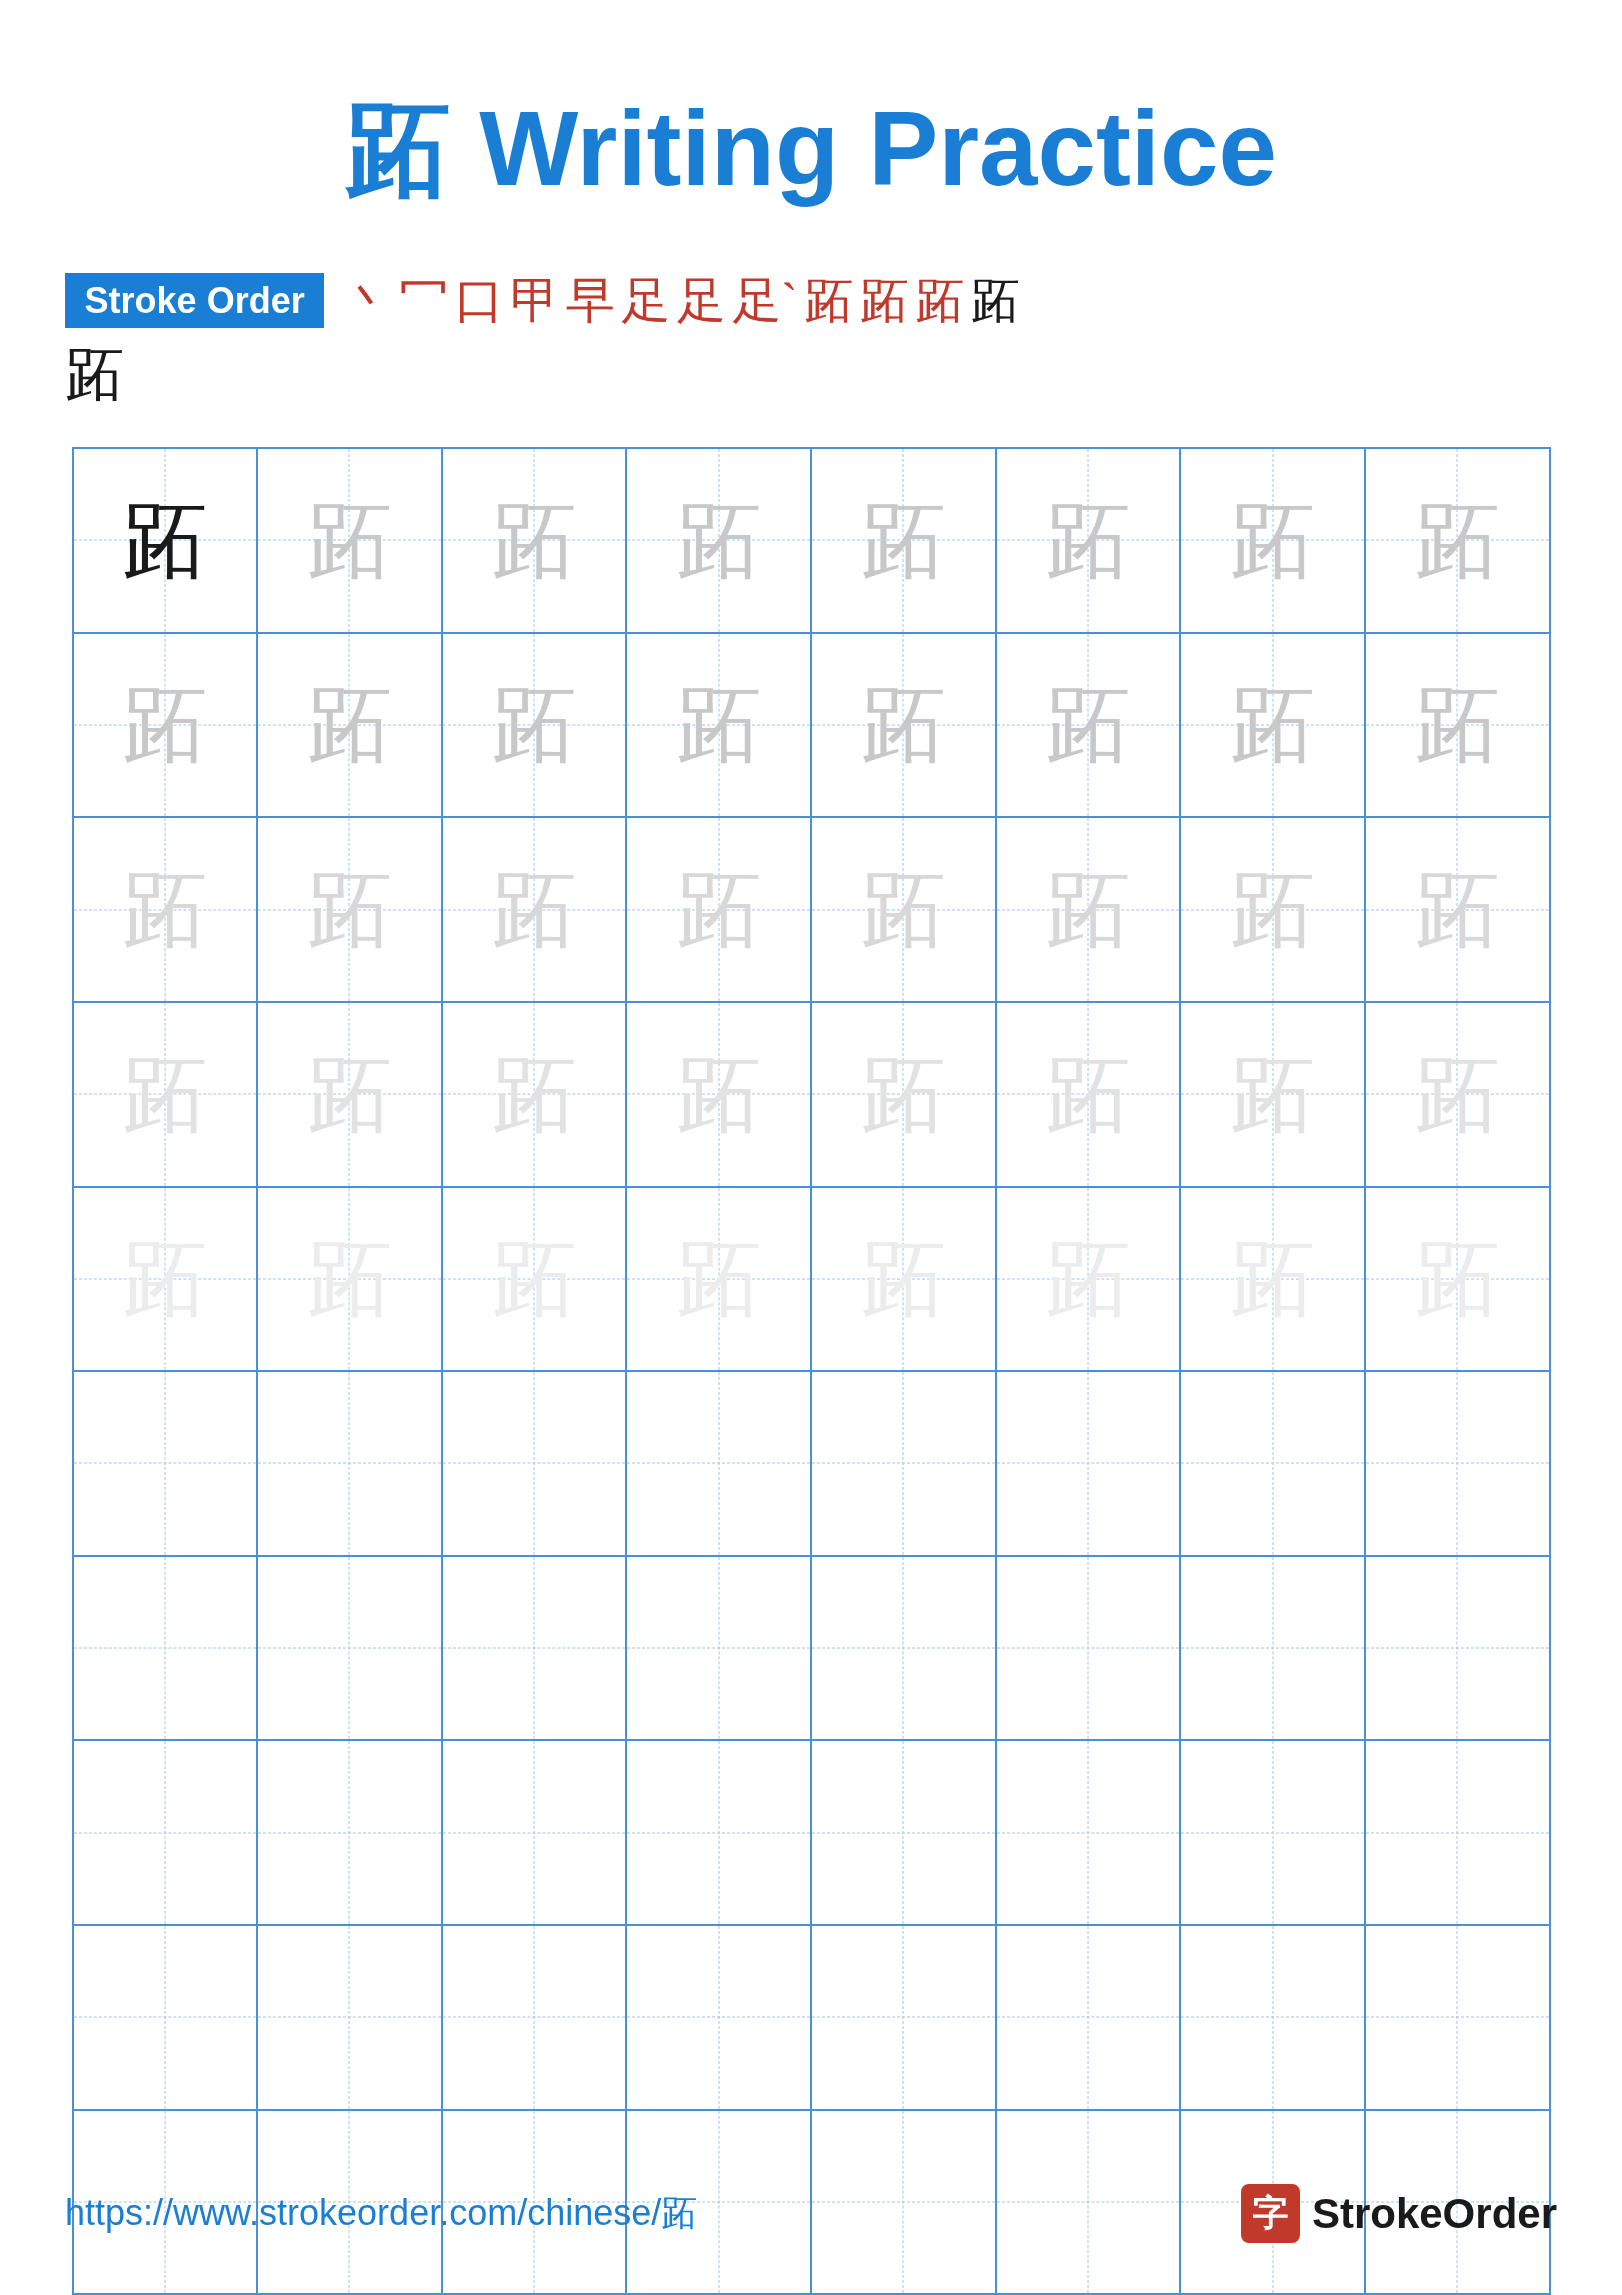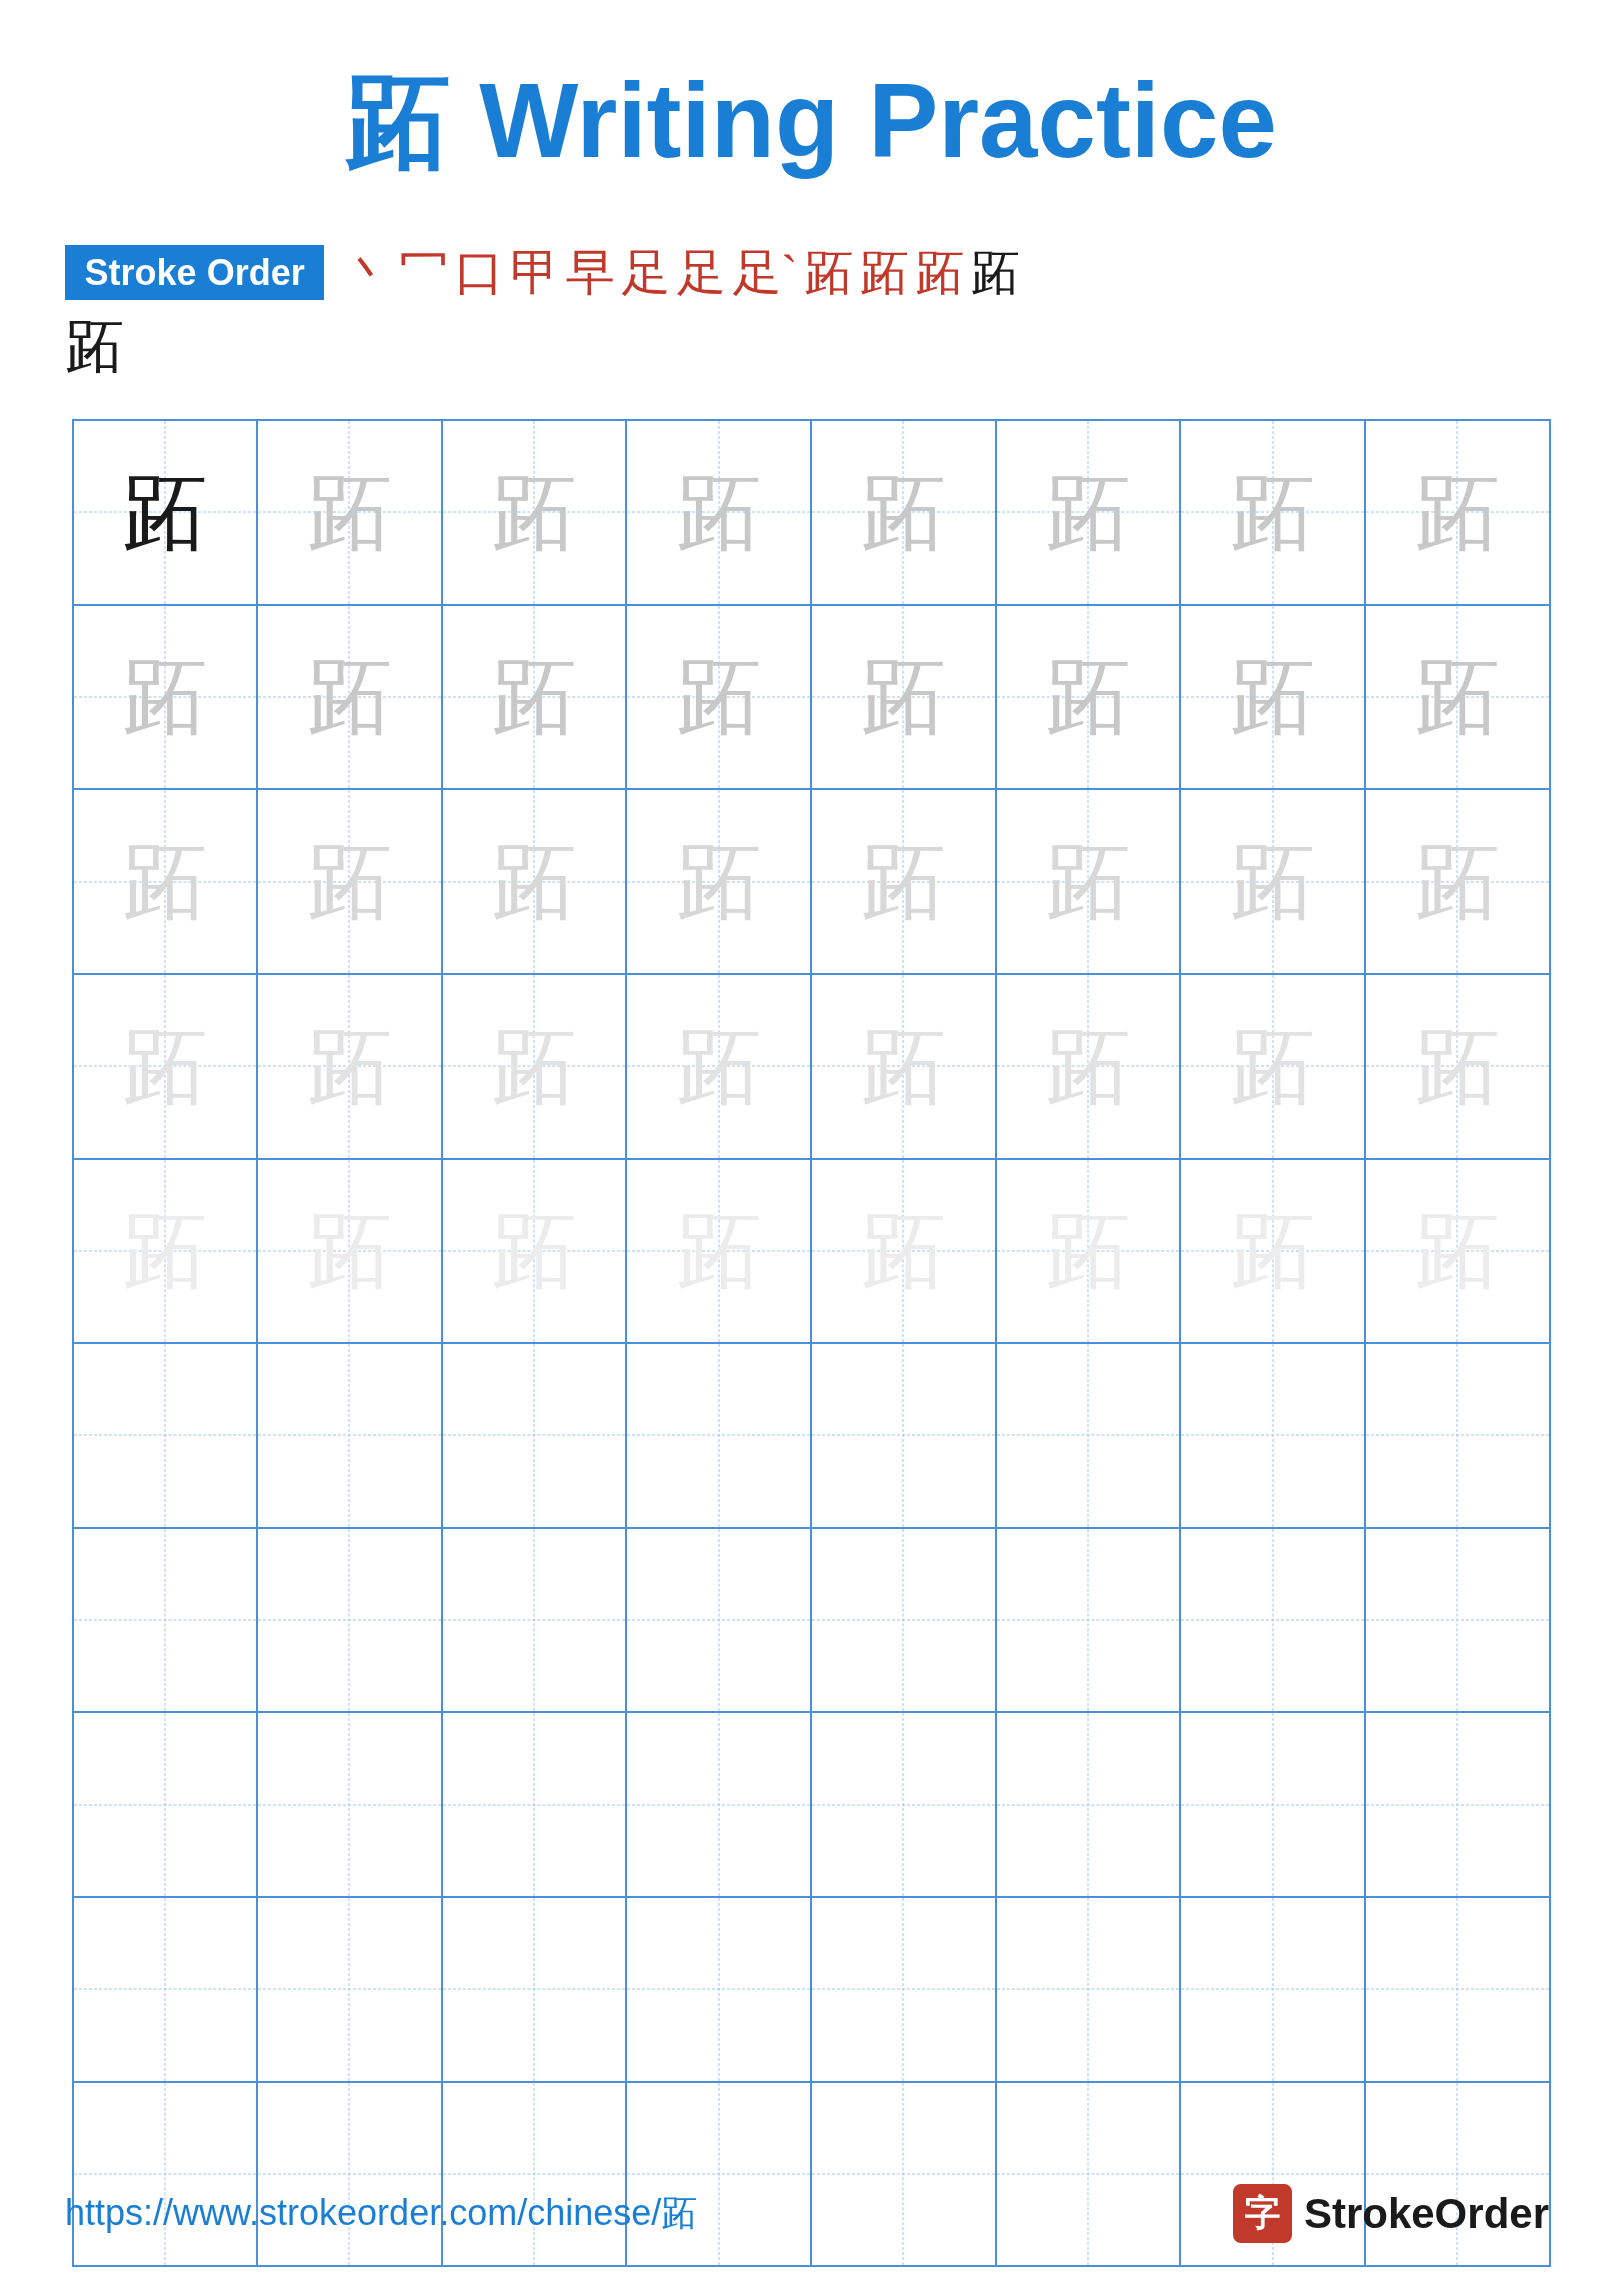--- a/index.html
+++ b/index.html
@@ -12,21 +12,21 @@
       overflow: hidden;
     }
 
     .page {
       width: 1622px;
       height: 2295px;
       background: #fff;
       display: flex;
       flex-direction: column;
       align-items: center;
-      padding: 52px 65px 52px 65px;
+      padding: 80px 65px 52px 65px;
     }
 
     .title {
       font-size: 105px;
       font-weight: bold;
       color: #1a7fd4;
       text-align: center;
       margin-bottom: 52px;
       font-family: Arial, sans-serif;
     }
@@ -149,21 +149,21 @@
 
     .char-light4 {
       color: #ececec;
     }
 
     
     .footer {
       position: absolute;
       bottom: 52px;
       left: 65px;
-      right: 73px;
+      right: 65px;
       display: flex;
       flex-direction: row;
       align-items: center;
       justify-content: space-between;
     }
 
     .footer-url {
       font-size: 36px;
       color: #1a7fd4;
       font-family: Arial, sans-serif;

